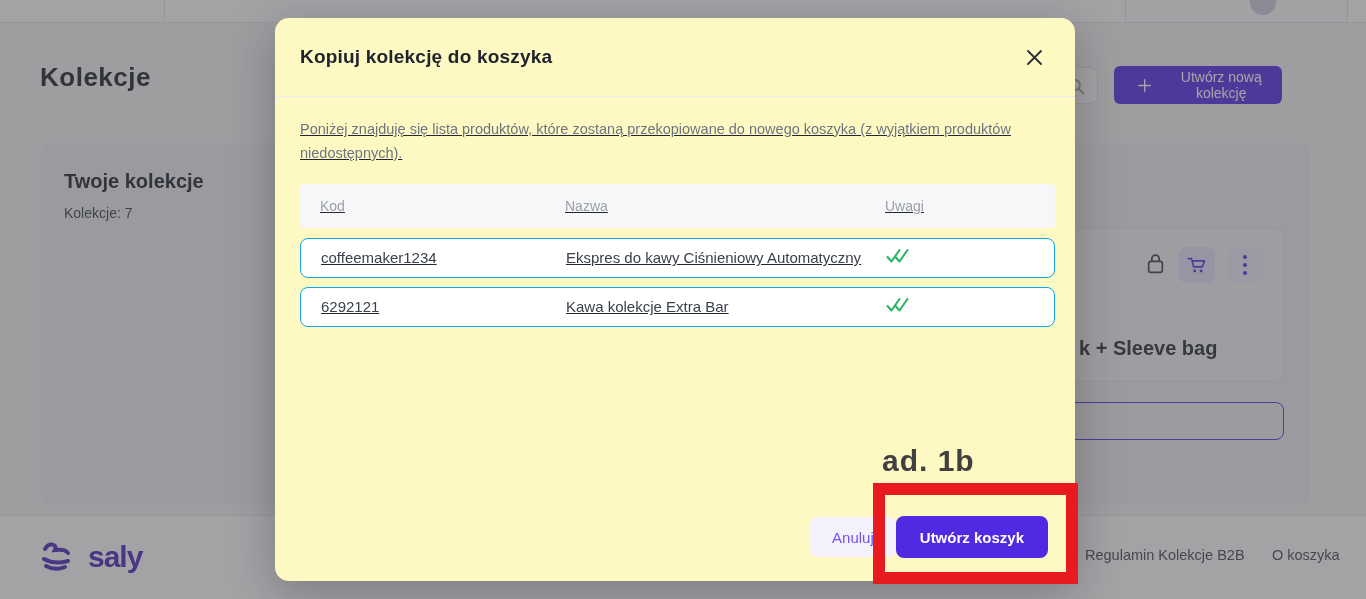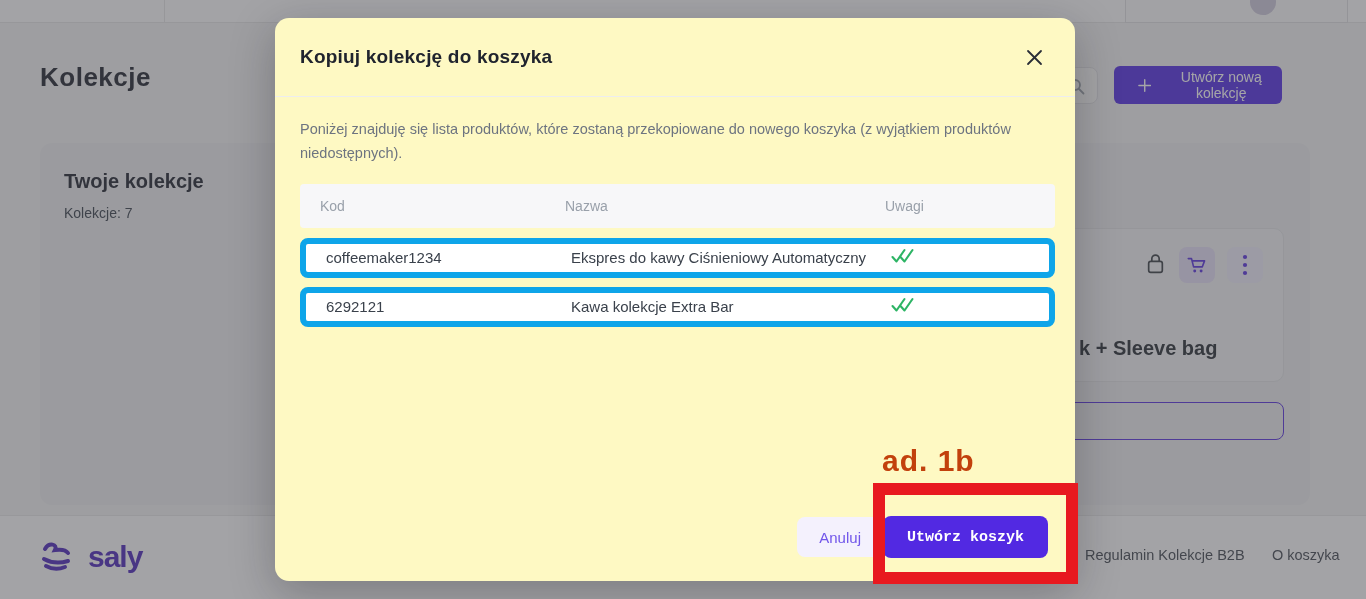--- a/index.html
+++ b/index.html
@@ -40,30 +40,30 @@
   .link-terms { left:1085px; }
   .link-about { left:1272px; }
   
   .overlay { position:absolute; inset:0; background:rgba(66,66,72,0.48); z-index:10; }
   
   .modal { position:absolute; left:275px; top:18px; width:800px; height:563px; background:#fef9c3; border-radius:14px;
     box-shadow:0 12px 45px rgba(20,20,30,.28); z-index:20; }
   .modal-header { height:79px; display:flex; align-items:center; justify-content:space-between; padding:0 28px 0 25px; border-bottom:1px solid #ededf0; }
   .modal-title { font-size:19px; font-weight:bold; color:#20242e; letter-spacing:.2px; }
   .modal-close { background:none; border:none; cursor:pointer; width:26px; height:26px; display:flex; align-items:center; justify-content:center; }
-  .modal-body { padding:21px 20px 0 25px; }
+  .modal-body { padding:21px 20px 0 25px;text-decoration:underline; }
   .modal-desc { font-size:14.5px; color:#6d7480; line-height:1.65; margin-bottom:18px; max-width:730px; }
   .tbl-head { display:grid; grid-template-columns:245px 320px 1fr; align-items:center; height:44px; background:#f7f7f9; border-radius:4px; padding-left:20px; color:#99a0aa; font-size:14px; }
   .tbl-rows { margin-top:10px; }
-  .tbl-row { display:grid; grid-template-columns:245px 320px 1fr; align-items:center; height:40px; border:6px solid #0ea5e9; border-radius:8px; margin-bottom:9px; padding-left:20px; font-size:15px; color:#3a414b; background:#fff; }
+  .tbl-row { display:grid; grid-template-columns:245px 320px 1fr; align-items:center; height:40px; border:1px solid #0ea5e9; border-radius:8px; margin-bottom:9px; padding-left:20px; font-size:15px; color:#3a414b; background:#fff; }
   .modal-actions { position:absolute; right:27px; bottom:23px; display:flex; align-items:center; gap:0; }
   .btn-cancel { height:40px; padding:0 22px; background:#f4f1fd; color:#7156ea; border:none; border-radius:8px; font-family:"Liberation Sans",sans-serif; font-size:15px; cursor:pointer; }
-  .btn-confirm { height:42px; padding:0 24px; background:#5229e2; color:#fff; border:none; border-radius:8px; font-family:Liberation Mono, monospace; font-size:15px; font-weight:bold; cursor:pointer; }
+  .btn-confirm { height:42px; padding:0 24px; background:#5229e2; color:#fff; border:none; border-radius:8px; font-family:Liberation Sans, sans-serif; font-size:15px; font-weight:bold; cursor:pointer; }
   
-  .ann-label { position:absolute; left:882px; top:444px; z-index:30; font-size:30px; font-weight:bold; color:#c2410c; letter-spacing:1px; }
+  .ann-label { position:absolute; left:882px; top:444px; z-index:30; font-size:30px; font-weight:bold; color:#404040; letter-spacing:1px; }
   .ann-rect { position:absolute; left:873px; top:483px; width:205px; height:101px; border:12px solid #e8191f; z-index:30; pointer-events:none; }
 </style>
 </head>
 <body>
 
 <div class="screen">
 
   <div class="topbar">
     <div class="topbar-divider"></div>
     <div class="topbar-box"></div>

